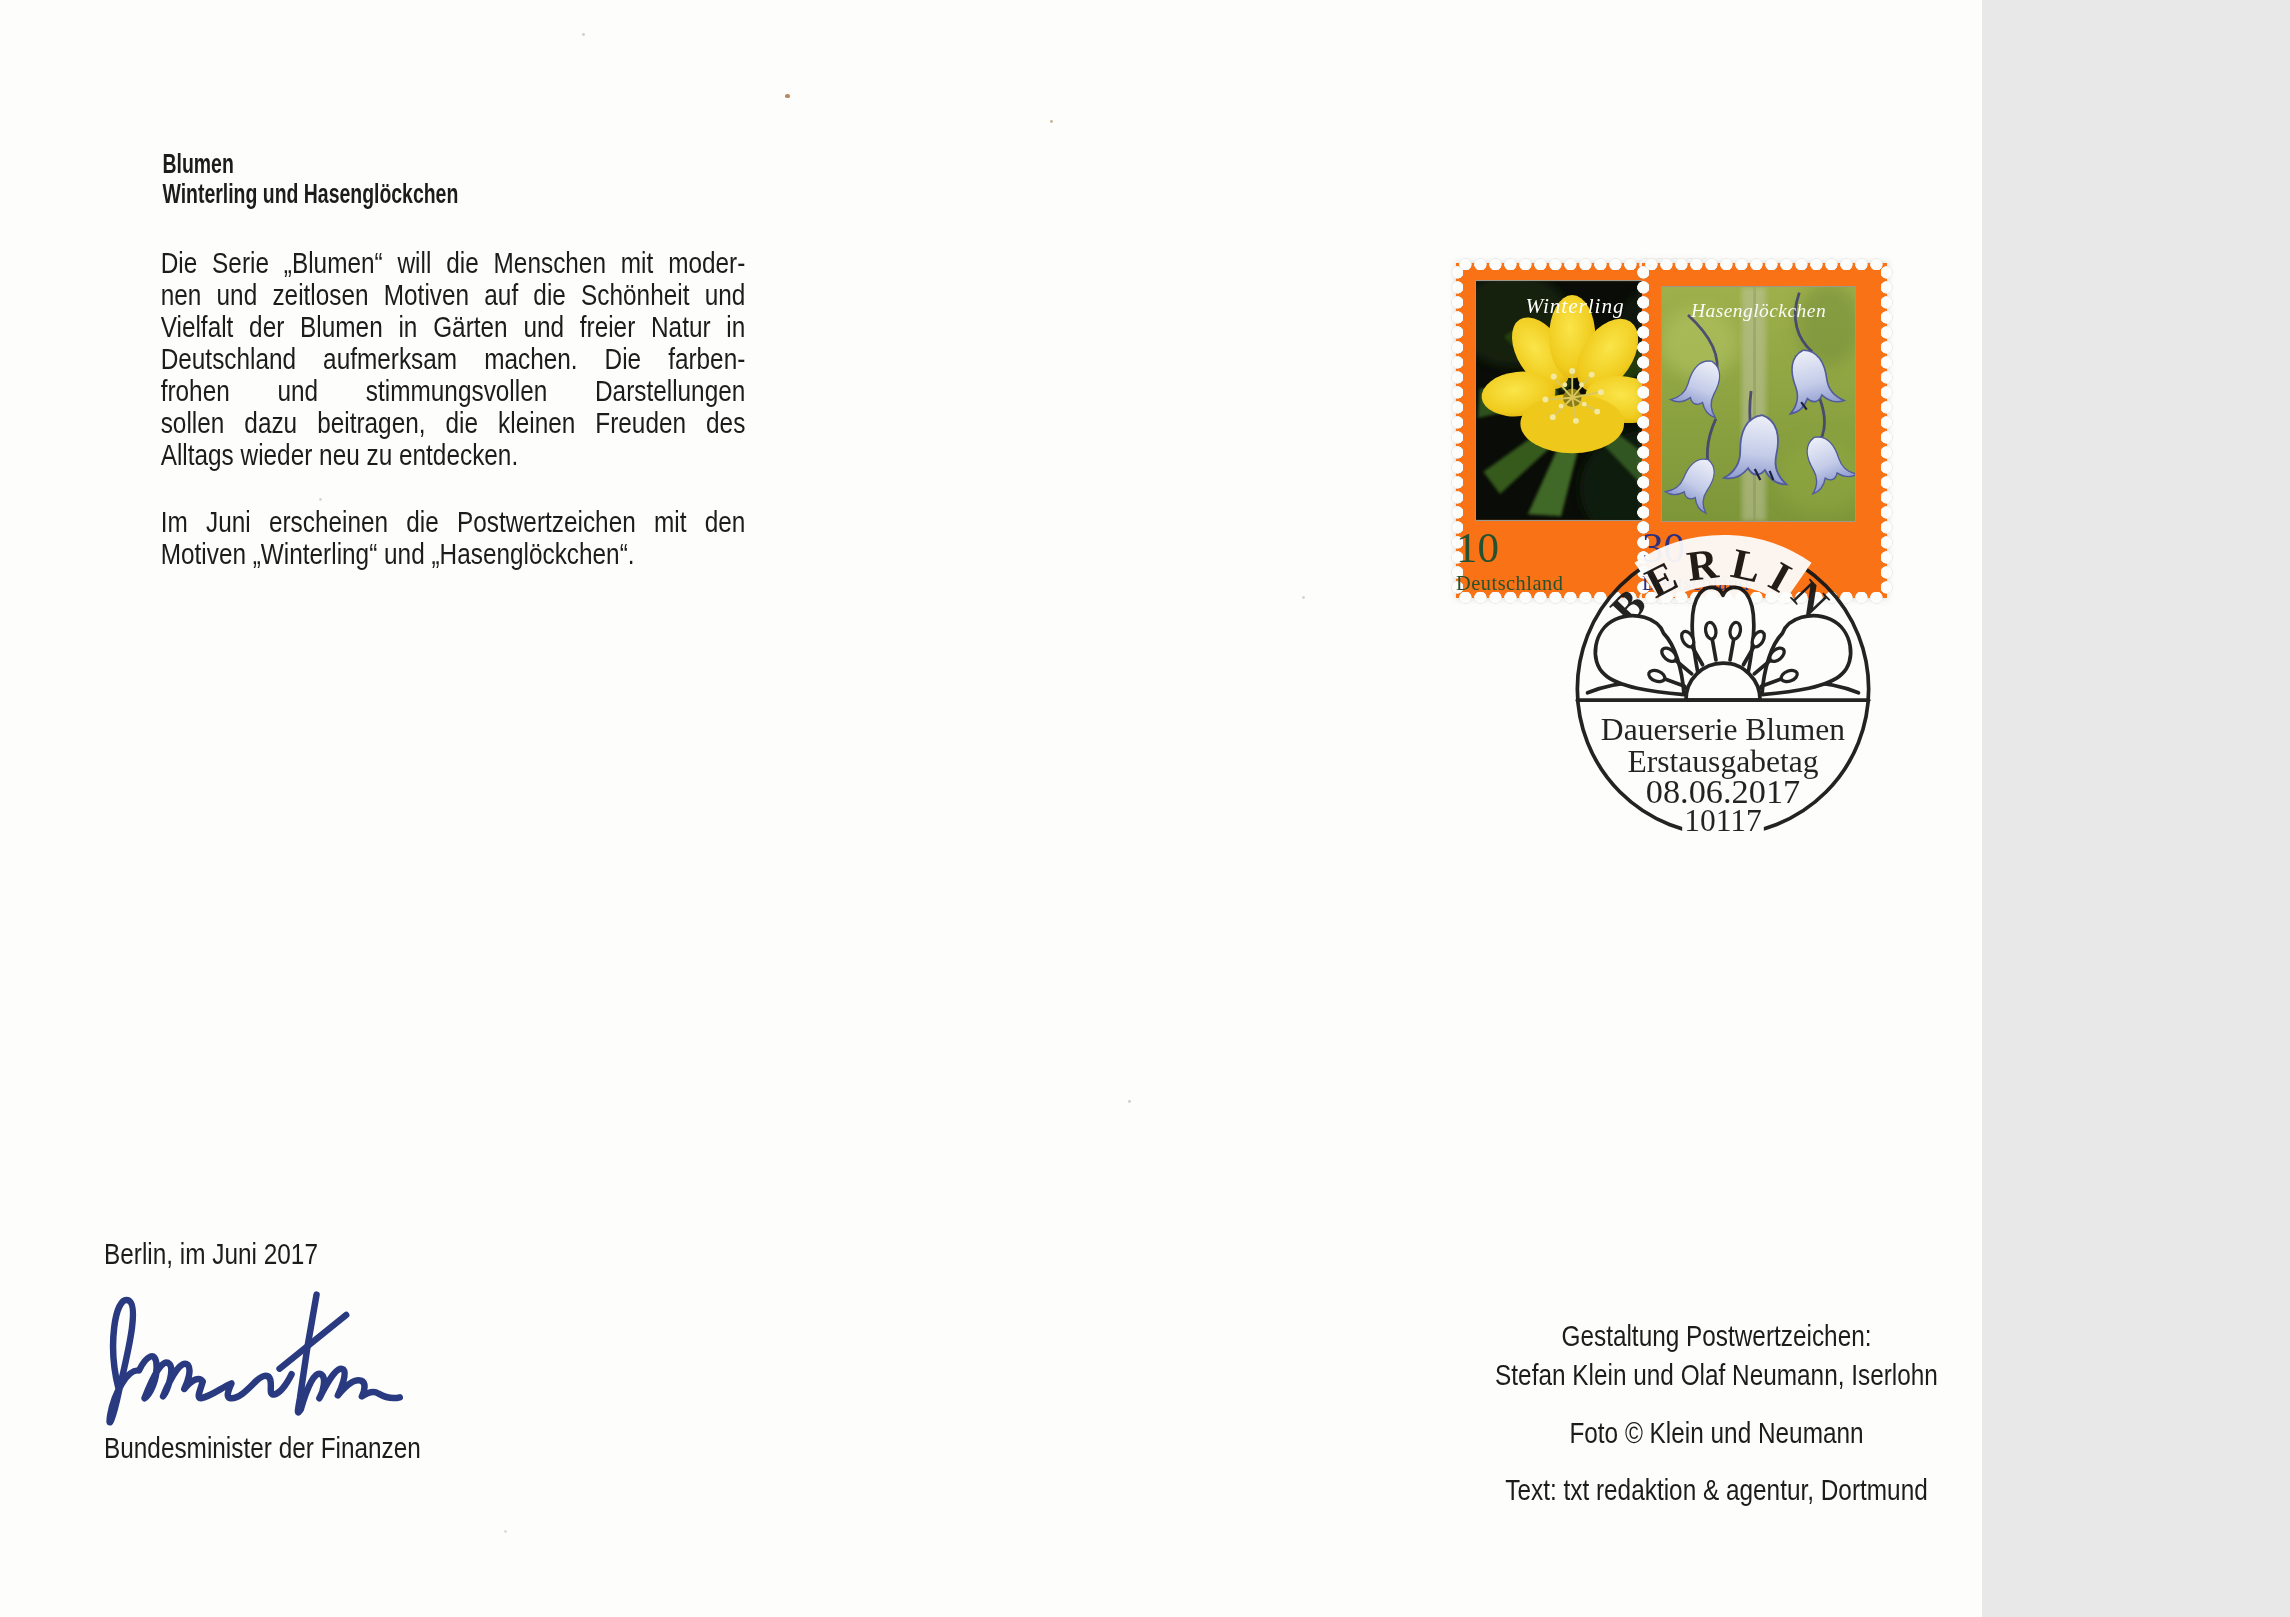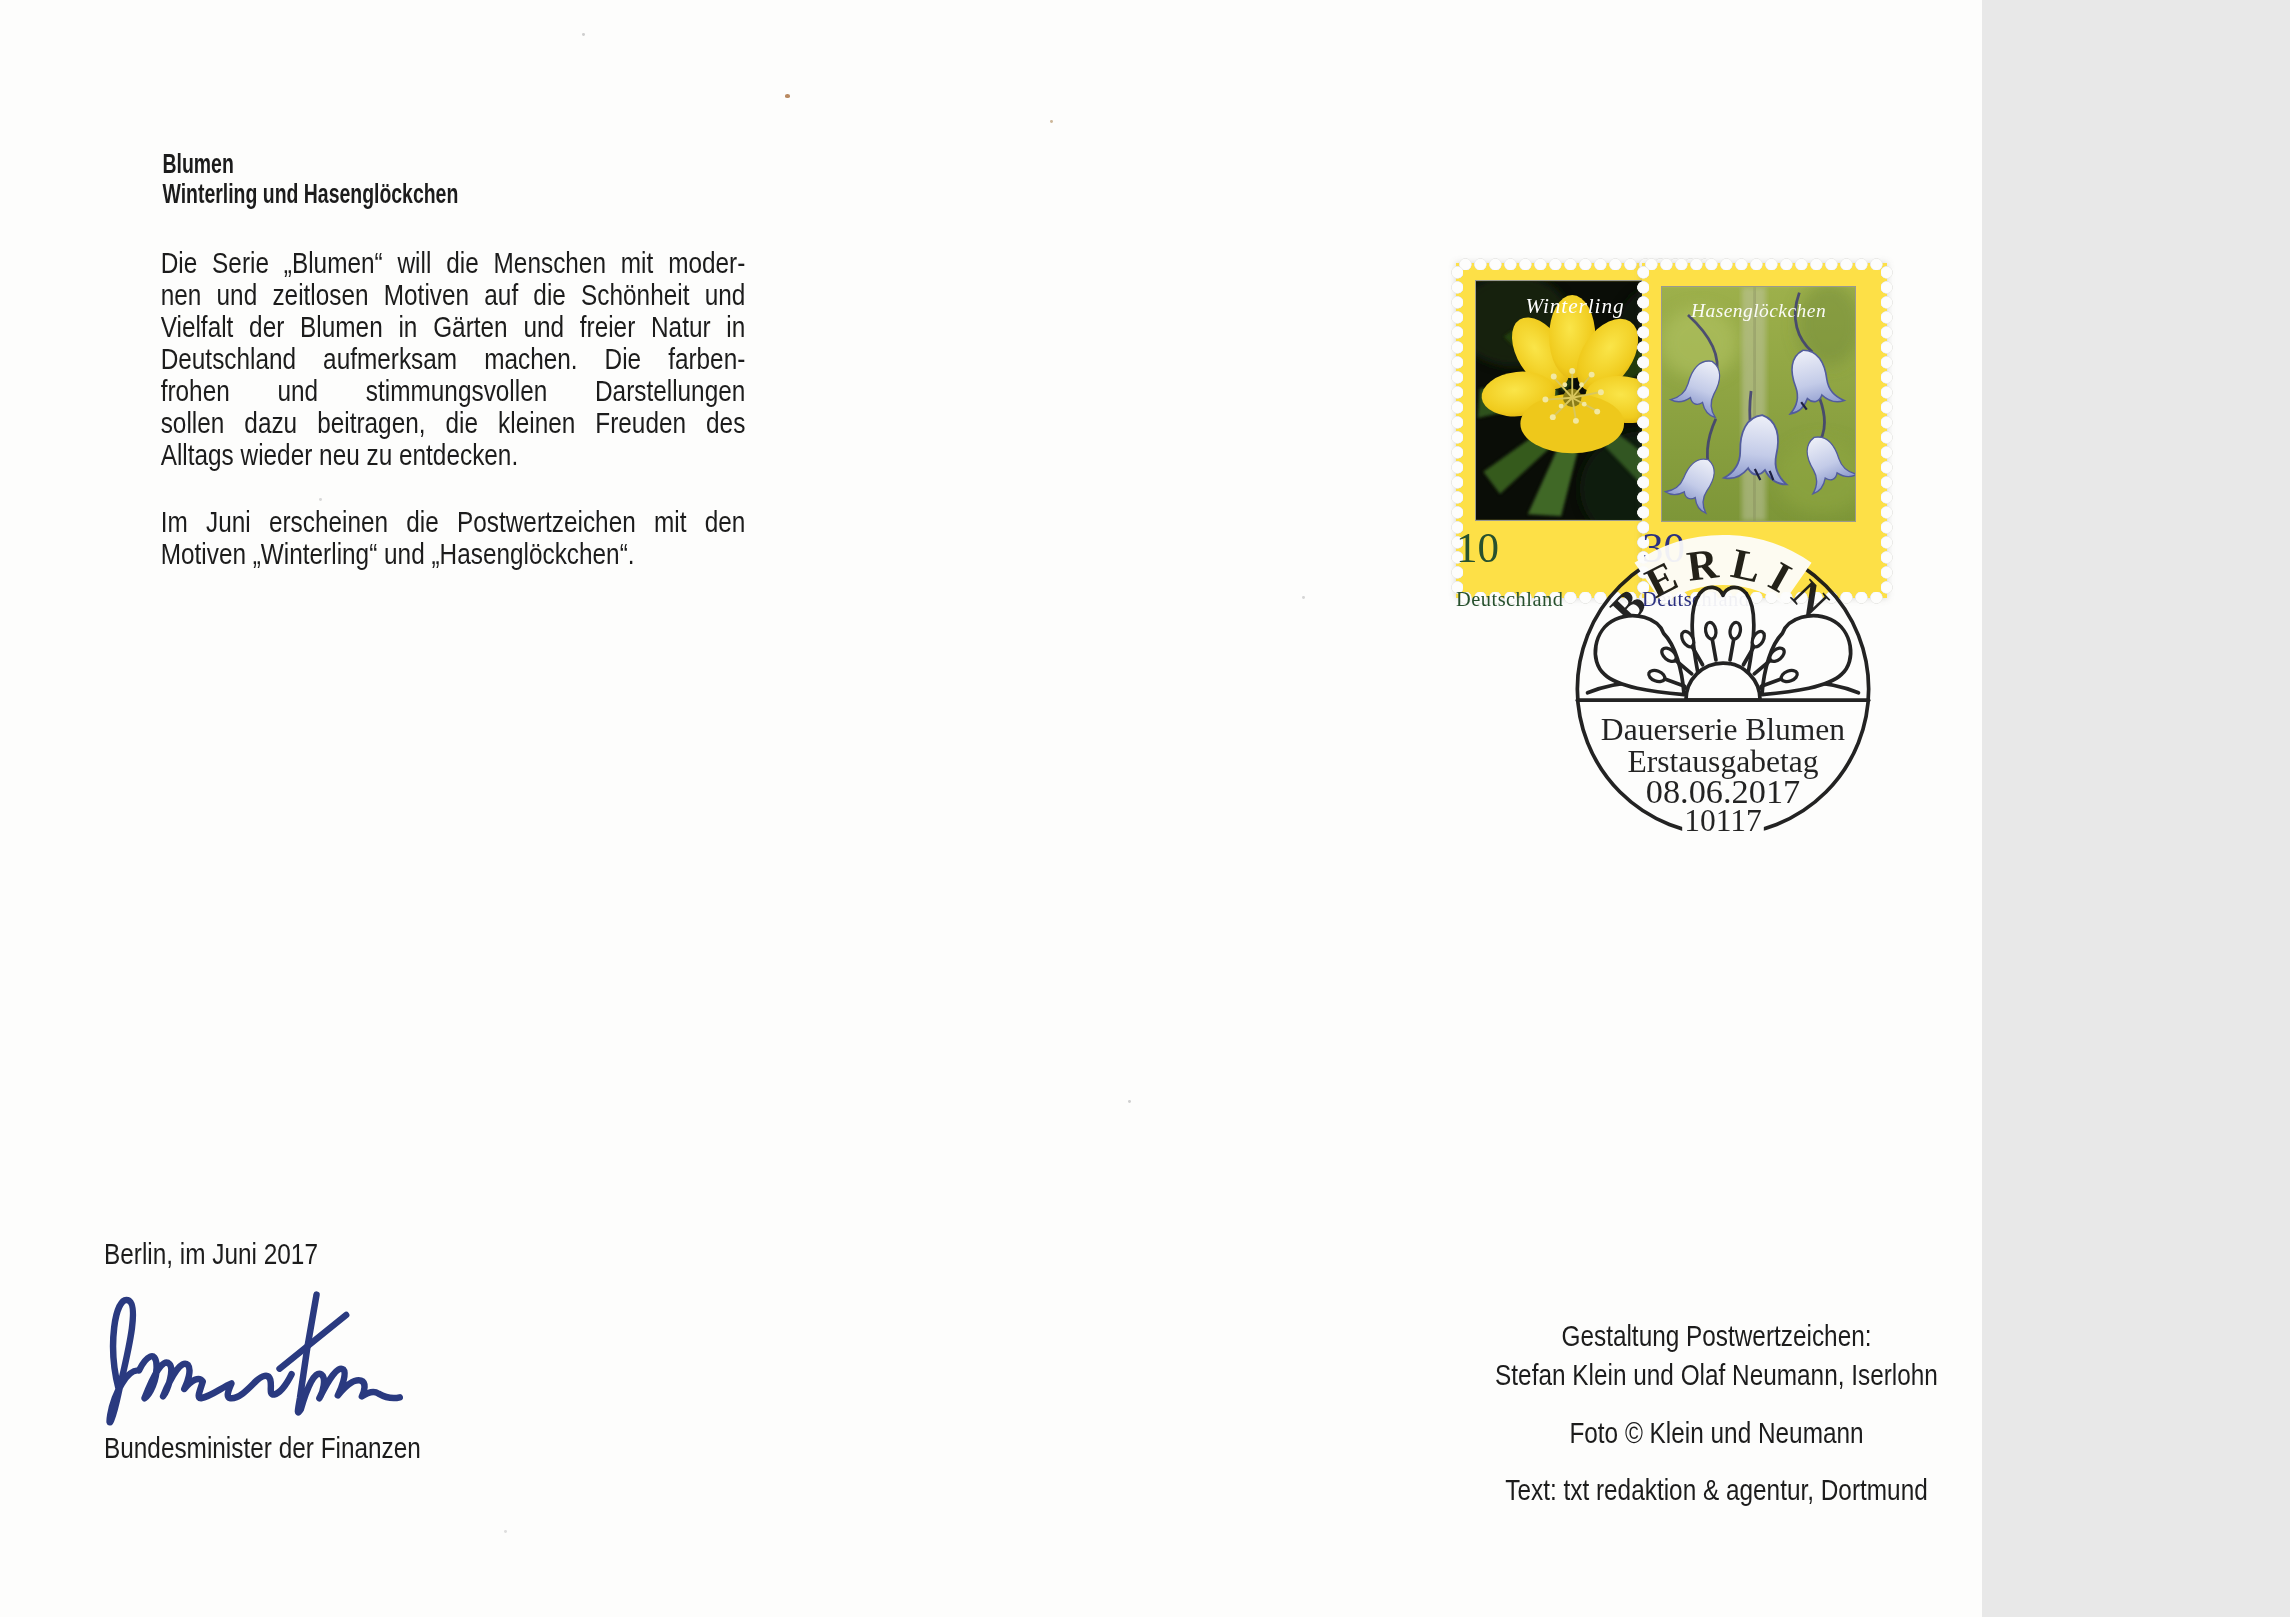--- a/index.html
+++ b/index.html
@@ -16,34 +16,34 @@
   .dateline{position:absolute;left:104px;top:1238px;font-size:29px;transform:scaleX(0.84);
             transform-origin:0 0;white-space:nowrap;}
   .role{position:absolute;left:104px;top:1432px;font-size:29px;transform:scaleX(0.84);
         transform-origin:0 0;white-space:nowrap;}
   .signature{position:absolute;left:98px;top:1278px;width:315px;height:148px;}
   
   .credits{position:absolute;left:1407px;top:1317px;width:619px;text-align:center;
            font-size:29px;line-height:39px;transform:scaleX(0.84);transform-origin:50% 0;}
   .credits .gap{margin-top:18.6px;}
   
-  .stamp{position:absolute;background:#fde047;box-shadow:0 0 6.5px rgba(120,120,115,.35);}
+  .stamp{position:absolute;background:#f97316;box-shadow:0 0 6.5px rgba(120,120,115,.35);}
   .perf{position:absolute;pointer-events:none;}
   .perf.t{left:1.9px;right:1.9px;top:-6.5px;height:13px;background-repeat:repeat-x;background-size:15px 13px;
           background-image:radial-gradient(circle 6.5px at 7.4px 7.4px,#fdfdfc 5.2px,#e9e9e6 6px,rgba(0,0,0,0) 6.5px);}
   .perf.b{left:1.9px;right:1.9px;bottom:-6.5px;height:13px;background-repeat:repeat-x;background-size:15px 13px;
           background-image:radial-gradient(circle 6.5px at 7.4px 5.6px,#fdfdfc 5.2px,#e9e9e6 6px,rgba(0,0,0,0) 6.5px);}
   .perf.l{top:1.9px;bottom:1.9px;left:-6.5px;width:13px;background-repeat:repeat-y;background-size:13px 15px;
           background-image:radial-gradient(circle 6.5px at 7.4px 7.4px,#fdfdfc 5.2px,#e9e9e6 6px,rgba(0,0,0,0) 6.5px);}
   .perf.r{top:1.9px;bottom:1.9px;right:-6.5px;width:13px;background-repeat:repeat-y;background-size:13px 15px;
           background-image:radial-gradient(circle 6.5px at 5.6px 7.4px,#fdfdfc 5.2px,#e9e9e6 6px,rgba(0,0,0,0) 6.5px);}
   .stamp-photo{position:absolute;outline:0.9px solid #9a9a90;}
   .denom{position:absolute;font-family:"Liberation Serif",serif;text-align:left;line-height:1;}
   .denom .num{font-size:43px;}
-  .denom .cty{font-size:20.4px;margin-top:20px;letter-spacing:0.5px;}
+  .denom .cty{font-size:20.4px;margin-top:4px;letter-spacing:0.5px;}
   
   .postmark{position:absolute;left:1556px;top:522px;width:334px;height:334px;opacity:.94;}
   
   .speck{position:absolute;border-radius:50%;}
 </style>
 </head>
 <body>
 
 <div class="page">
 

